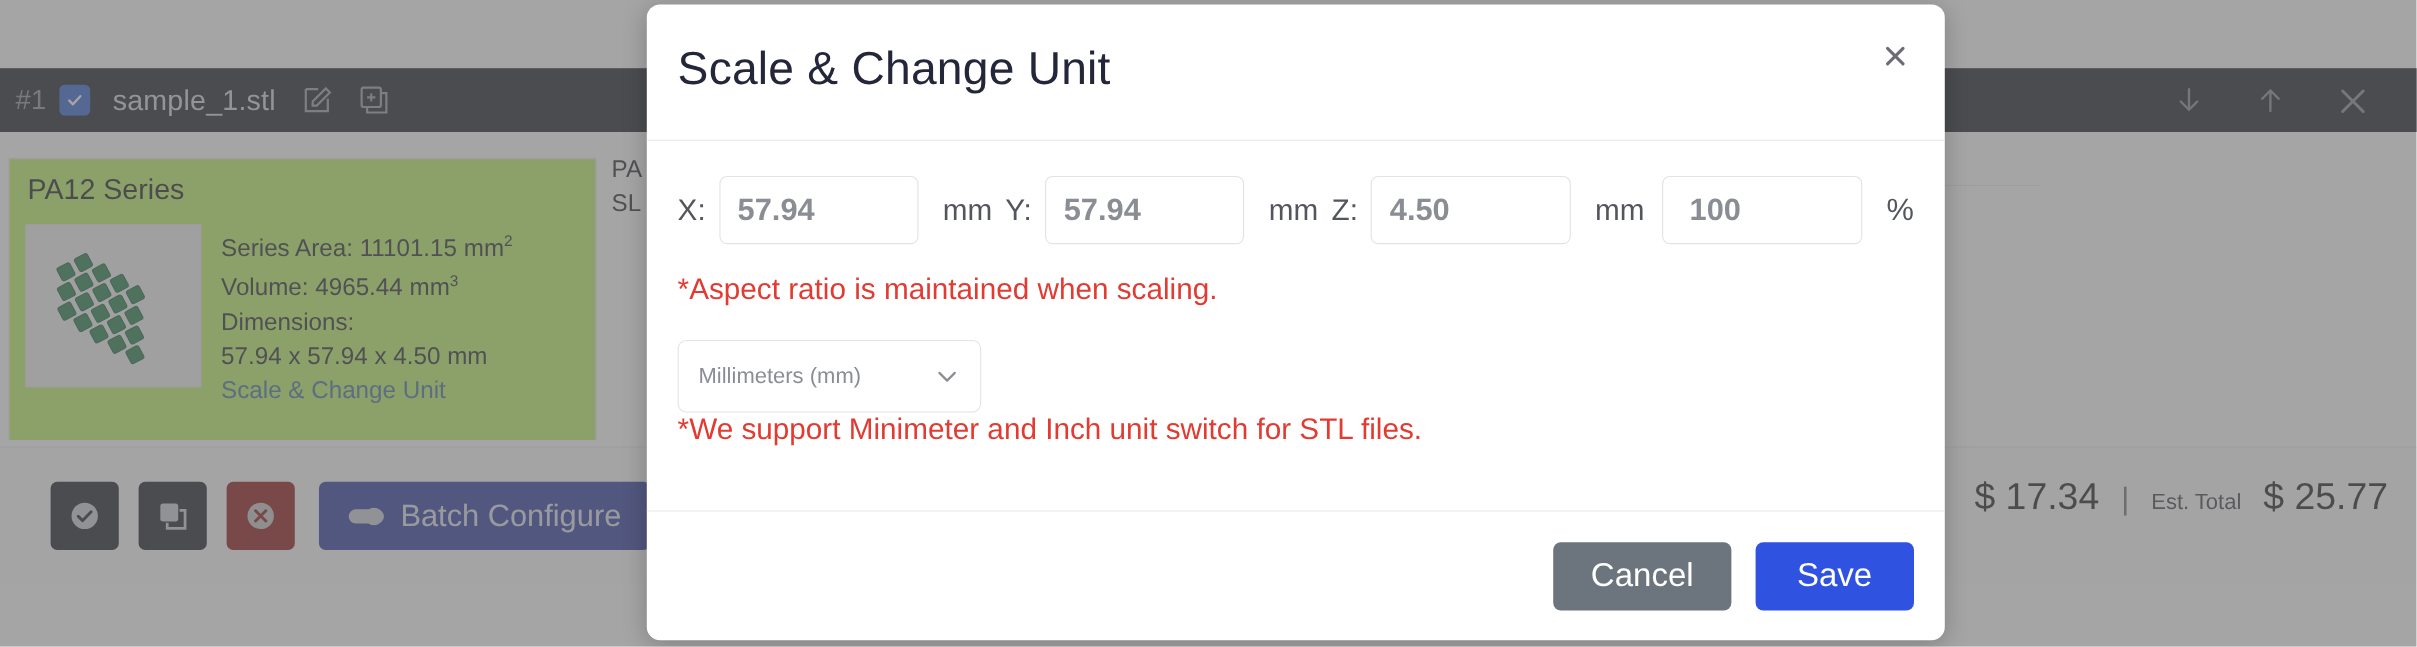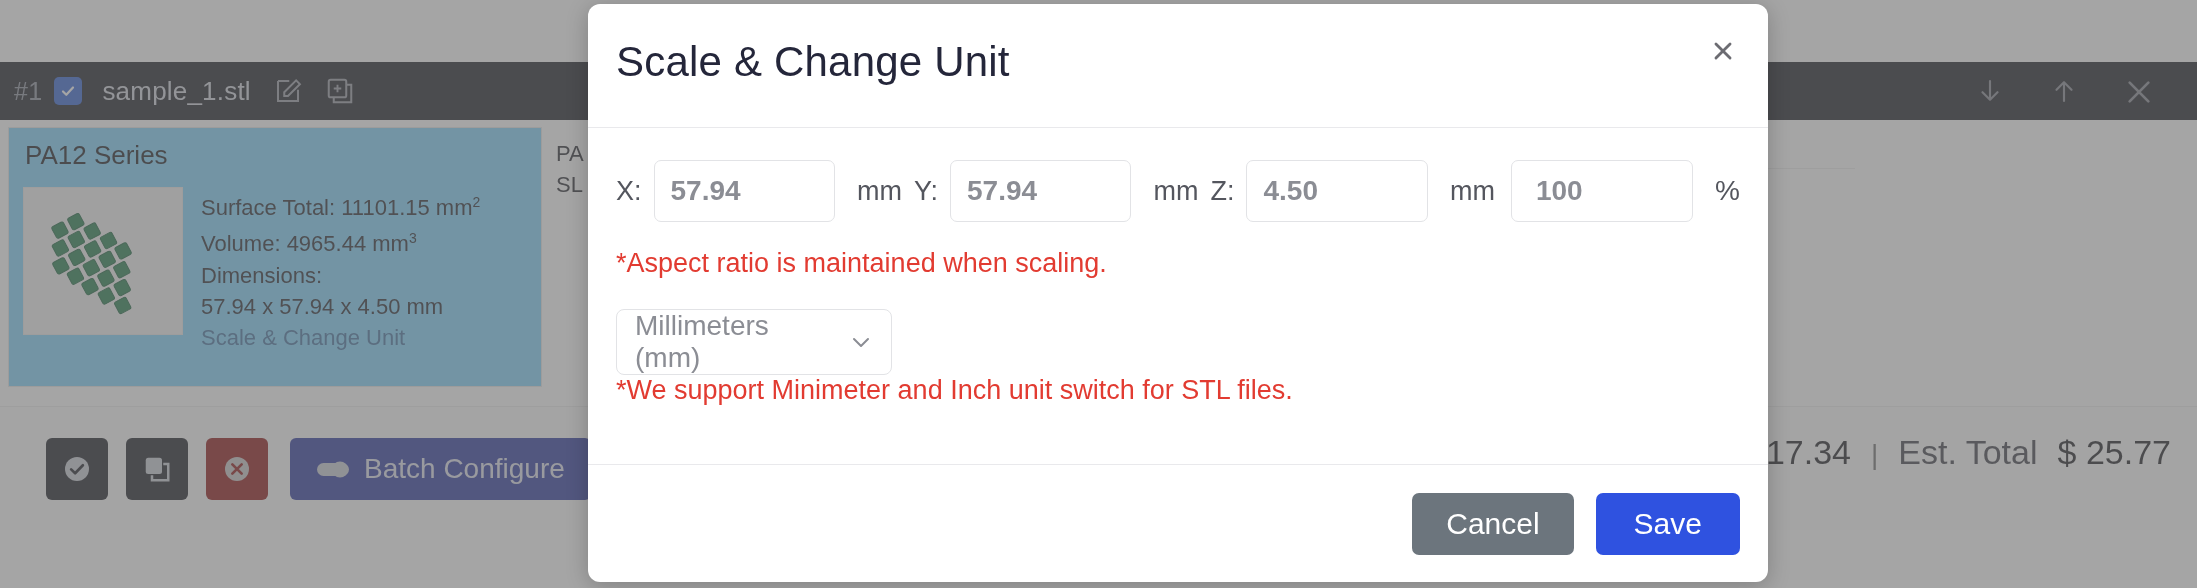--- a/index.html
+++ b/index.html
@@ -29,22 +29,22 @@
   .file-name { color:#cfd3dc; font-size: 26px; margin-left: 20px; letter-spacing:.2px; }
   .file-icon { margin-left: 22px; width:30px; height:30px; opacity:.72; }
   .file-icon svg { display:block; }
   .file-bar-right { margin-left:auto; display:flex; align-items:center; gap: 44px; padding-right: 44px; }
   .file-bar-right .hicon { width:30px; height:30px; opacity:.62; }
 
   .content-area {
     position:absolute; left:0; top:120px; width:2197px; height:280px; background:#ffffff;
   }
   .card {
-    position:absolute; left:8px; top:7px; width:534px; height:260px;
-    background:#7dd3fc; border:1px solid #e6e6e6;
+    position:absolute; left:8px; top:24px; width:534px; height:260px;
+    background:#bef264; border:1px solid #e6e6e6;
   }
   .card-title { font-size:26px; color:#15161c; padding:12px 16px 10px 16px; font-weight:400; }
   .card-body { display:flex; padding: 6px 14px 14px 14px; gap: 18px; }
   .thumb {
     width: 160px; height: 148px; background:#f2f2f2; border:1px solid #ebebeb;
     display:flex; align-items:center; justify-content:center;
   }
   .specs { font-size:22px; color:#22242c; line-height: 31px; }
   .specs .link { color:#3f6f9e; }
   .specs sup { font-size: 14px; }
@@ -78,21 +78,21 @@
   .batch {
     height:62px; border-radius:6px; background:#27339c; display:flex; align-items:center;
     padding: 16px 26px; gap: 14px; margin-left: 4px;
   }
   .batch-label { color:#dfe2ee; font-size:28px; }
   .totals {
     position:absolute; right: 26px; top: 26px; display:flex; align-items:baseline; gap: 20px;
     font-size: 34px; color:#15161c;
   }
   .totals .sep { color:#6c6c6c; font-size:28px; }
-  .totals .lbl { font-size:34px; color:#3a3c45; }
+  .totals .lbl { font-size:20px; color:#3a3c45; }
 
   .dim { position:absolute; inset:0; background:#6d6d6d; opacity:.62; }
 
   
   .modal {
     position:absolute; left: 588px; top: 4px; width: 1180px; height: 578px;
     background:#ffffff; border-radius: 12px; box-shadow: 0 4px 22px rgba(0,0,0,.22);
     display:flex; flex-direction:column;
   }
   .modal-head { height: 124px; border-bottom:1px solid #e9e9ec; position:relative; }
@@ -116,21 +116,21 @@
   .gapl { margin-left: 22px; }
   .pct { font-size: 28px; color:#54565e; margin-left: 22px; }
 
   .warn { color:#e23b31; font-size: 27px; margin-top: 26px; }
   .warn2 { color:#e23b31; font-size: 27px; }
 
   .select {
     width: 276px; height: 66px; border:1px solid #e2e3e6; border-radius:8px;
     margin-top: 30px; display:flex; align-items:center; padding: 0 18px; gap: 14px;
   }
-  .select-val { font-size: 28px; color:#8b8d94; flex:1; }
+  .select-val { font-size: 20px; color:#8b8d94; flex:1; }
 
   .modal-foot {
     height: 118px; border-top:1px solid #e9e9ec; display:flex; align-items:center;
     justify-content:flex-end; gap: 22px; padding-right: 28px;
   }
   .btn { height: 62px; border-radius:7px; display:flex; align-items:center; justify-content:center;
          padding: 0 34px; font-size: 30px; color:#ffffff; }
   .btn-cancel { background:#6c757d; }
   .btn-save { background:#2f52e0; padding: 0 38px; }
 </style>
@@ -210,21 +210,21 @@
                     <rect x="66" y="72" width="13" height="13" rx="2"></rect>
                   <rect x="40" y="88" width="13" height="13" rx="2"></rect>
                     <rect x="58" y="88" width="13" height="13" rx="2"></rect>
                   <rect x="50" y="104" width="13" height="13" rx="2"></rect>
                 </g>
               </g>
             </svg>
           </div>
           <div class="specs">
             <div>
-              <span>Surface Total:</span>
+              <span>Series Area:</span>
               <span>11101.15 mm</span><sup>2</sup>
             </div>
             <div>
               <span>Volume:</span>
               <span>4965.44 mm</span><sup>3</sup>
             </div>
             <div>Dimensions:</div>
             <div>57.94 x 57.94 x 4.50 mm</div>
             <div class="link">Scale &amp; Change Unit</div>
           </div>

